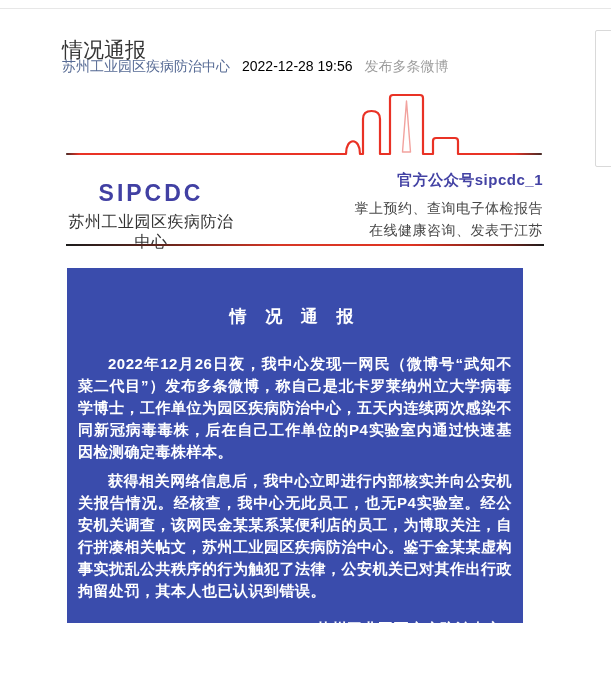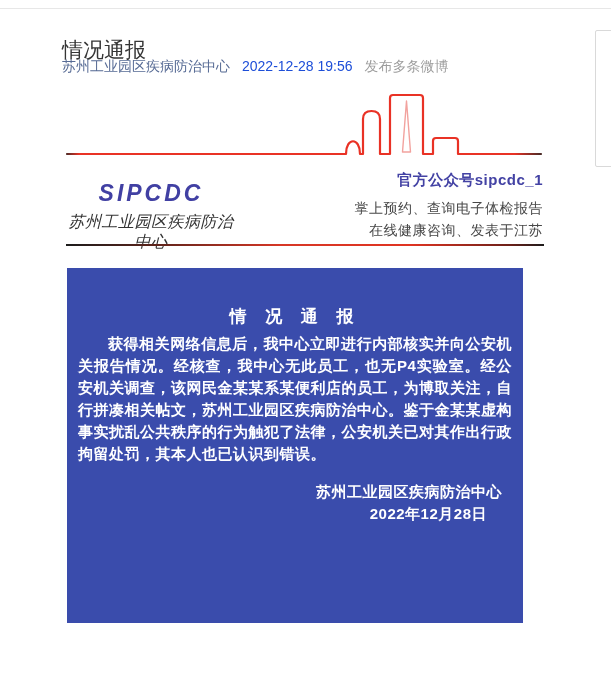--- a/index.html
+++ b/index.html
@@ -7,30 +7,30 @@
     width:611px;height:682px;position:relative;overflow:hidden;
     background:#ffffff;
     font-family:"Liberation Sans","DejaVu Sans",sans-serif;
   }
   .top-divider{position:absolute;left:0;top:8px;width:611px;height:1px;background:#e7e7e7;}
 
   
   .page-title{position:absolute;left:62px;top:36px;font-size:21px;line-height:28px;color:#353535;font-weight:400;}
   .byline{position:absolute;left:62px;top:57px;font-size:14px;line-height:18px;white-space:nowrap;}
   .byline .account{color:#576b95;margin-right:12px;cursor:pointer;}
-  .byline .time{color:#1d4ed8;margin-right:12px;}
+  .byline .time{color:#000000;margin-right:12px;}
   .byline .loc{color:#9d9d9d;}
 
   
   .floating-panel{position:absolute;left:595px;top:30px;width:34px;height:135px;
     background:#fff;border:1px solid #d9d9d9;border-radius:2px;}
 
   
   .skyline{position:absolute;left:65px;top:88px;}
-  .sipcdc-block{position:absolute;left:65px;top:181px;width:172px;text-align:center;font-style:italic;}
+  .sipcdc-block{position:absolute;left:65px;top:181px;width:172px;text-align:center;}
   .sipcdc-logo{font-size:23px;line-height:24px;font-weight:bold;letter-spacing:3px;color:#4140a3;}
   .sipcdc-org{font-size:16px;line-height:20px;color:#333;margin-top:7px;letter-spacing:0.5px;}
   .banner-right{position:absolute;right:68px;top:170px;text-align:right;}
   .official-id{font-size:15px;line-height:19px;font-weight:bold;color:#4342a4;letter-spacing:0.5px;}
   .service{font-size:14px;line-height:22px;color:#474747;letter-spacing:0.5px;}
   .service.first{margin-top:8px;}
   .banner-divider{position:absolute;left:66px;top:244px;width:478px;height:2px;
     background:linear-gradient(90deg,#1c1c1c 0%,#5a231b 18%,#d73726 45%,#e03422 72%,#6b2019 93%,#1c1c1c 100%);}
 
   
@@ -86,17 +86,18 @@
     <div class="service first">掌上预约、查询电子体检报告</div>
     <div class="service">在线健康咨询、发表于江苏</div>
   </div>
 
   <div class="banner-divider"></div>
 </div>
 
 <div class="notice-box">
   <div class="notice-title">情 况 通 报</div>
   <div class="notice-body">
+    <p class="para p1">2022年12月26日夜，我中心发现一网民（微博号“武知不菜二代目”）发布多条微博，称自己是北卡罗莱纳州立大学病毒学博士，工作单位为园区疾病防治中心，五天内连续两次感染不同新冠病毒毒株，后在自己工作单位的P4实验室内通过快速基因检测确定毒株样本。</p>
     <p class="para p2">获得相关网络信息后，我中心立即进行内部核实并向公安机关报告情况。经核查，我中心无此员工，也无P4实验室。经公安机关调查，该网民金某某系某便利店的员工，为博取关注，自行拼凑相关帖文，苏州工业园区疾病防治中心。鉴于金某某虚构事实扰乱公共秩序的行为触犯了法律，公安机关已对其作出行政拘留处罚，其本人也已认识到错误。</p>
     <div class="sig-name">苏州工业园区疾病防治中心</div>
     <div class="sig-date">2022年12月28日</div>
   </div>
 </div>
 
 </body></html>

